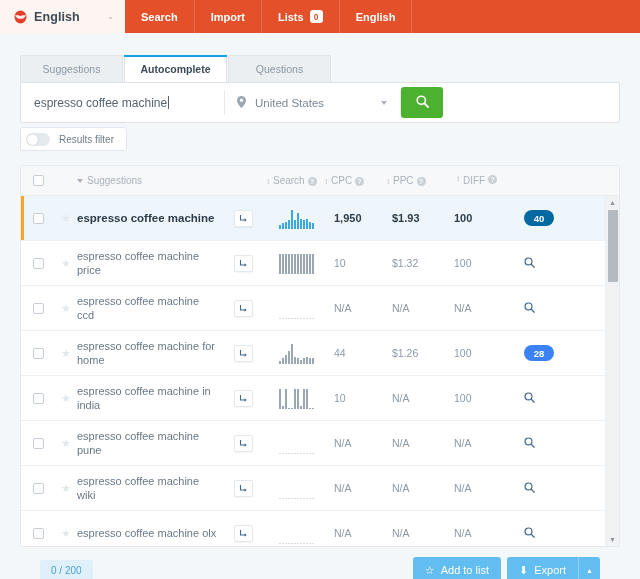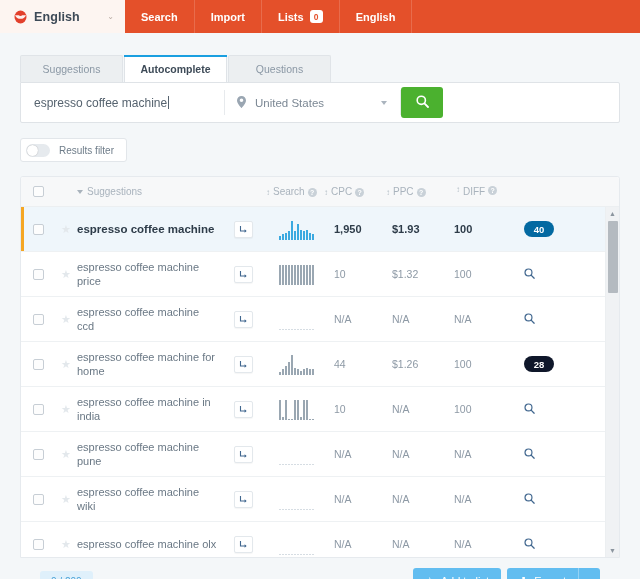--- a/index.html
+++ b/index.html
@@ -45,21 +45,21 @@
   .sb-sel.country { flex:0 0 175px; }
   .sb-sel.lang { flex:1 1 auto; }
   .sb-sel .txt { font-size:11.5px; color:#7c8894; margin-left:9px; }
   .sb-sel .dd { position:absolute; right:13px; top:50%; margin-top:-2px;
                 width:0;height:0;border-left:3.5px solid transparent;border-right:3.5px solid transparent;
                 border-top:4px solid #aab4be; }
   .sb-btn { flex:0 0 42px; margin:4px 4px 4px 0; background:#4bb12f; border-radius:3px;
             display:flex; align-items:center; justify-content:center; }
 
   
-  .filterrow { margin-top:15px; display:flex;text-align:right; }
+  .filterrow { margin-top:4px; display:flex;text-align:right; }
   .filterbox { display:flex; align-items:center; background:#fff; border:1px solid #e2e6ea;
                border-radius:3px; height:24px; padding-right:12px; }
   .toggle { width:24px; height:13px; border-radius:7px; background:#e6eaee; margin:0 9px 0 5px; position:relative; }
   .toggle:before { content:""; position:absolute; left:1px; top:1px; width:11px; height:11px;
                    border-radius:50%; background:#fff; box-shadow:0 0 1px rgba(0,0,0,.35); }
   .filterlabel { font-size:10px; color:#6e7c89; }
 
   
   .tablewrap { margin-top:14px; background:#fff; border:1px solid #e6eaee; border-radius:3px 3px 0 0;
                position:relative; height:382px; overflow:hidden; }
@@ -95,21 +95,21 @@
 
   .kwtext { font-size:11px; color:#6a7885; line-height:14px; }
   .row.active .kwtext { font-weight:bold; color:#2e3c49; font-size:11.5px; }
   .gobtn { width:19px; height:17px; border:1px solid #e3e8ec; border-radius:2px; background:#fff;
            display:flex; align-items:center; justify-content:center; box-shadow:0 1px 1px rgba(0,0,0,.04); }
   .num { font-size:10.5px; color:#8d99a5;margin-top:16px; }
   .row.active .num { font-weight:bold; color:#2e3c49; font-size:11px; }
   .badge { min-width:30px; height:16px; border-radius:9px; color:#fff; font-size:9.5px; font-weight:bold;
            display:flex; align-items:center; justify-content:center; }
   .badge.y { background:#0369a1; }
-  .badge.g { background:#0f172a; }
+  .badge.g { background:#3b82f6; }
 
   .spark { display:flex; align-items:flex-end; height:22px; gap:1px; }
   .spark i { width:2px; background:#9aa7b2; display:block; }
   .row.active .spark i { background:#3ba9e0; }
   .spark.dotted i { background:#d6dde3; }
 
   
   .sbar { position:absolute; right:0; top:30px; bottom:0; width:14px; background:#f0f2f4; border-left:1px solid #eceff1;}
   .sbar .arr { height:13px; display:flex; align-items:center; justify-content:center; color:#8b959e; font-size:7px;}
   .sbar .arr.dn { position:absolute; bottom:0; left:0; right:0; }

